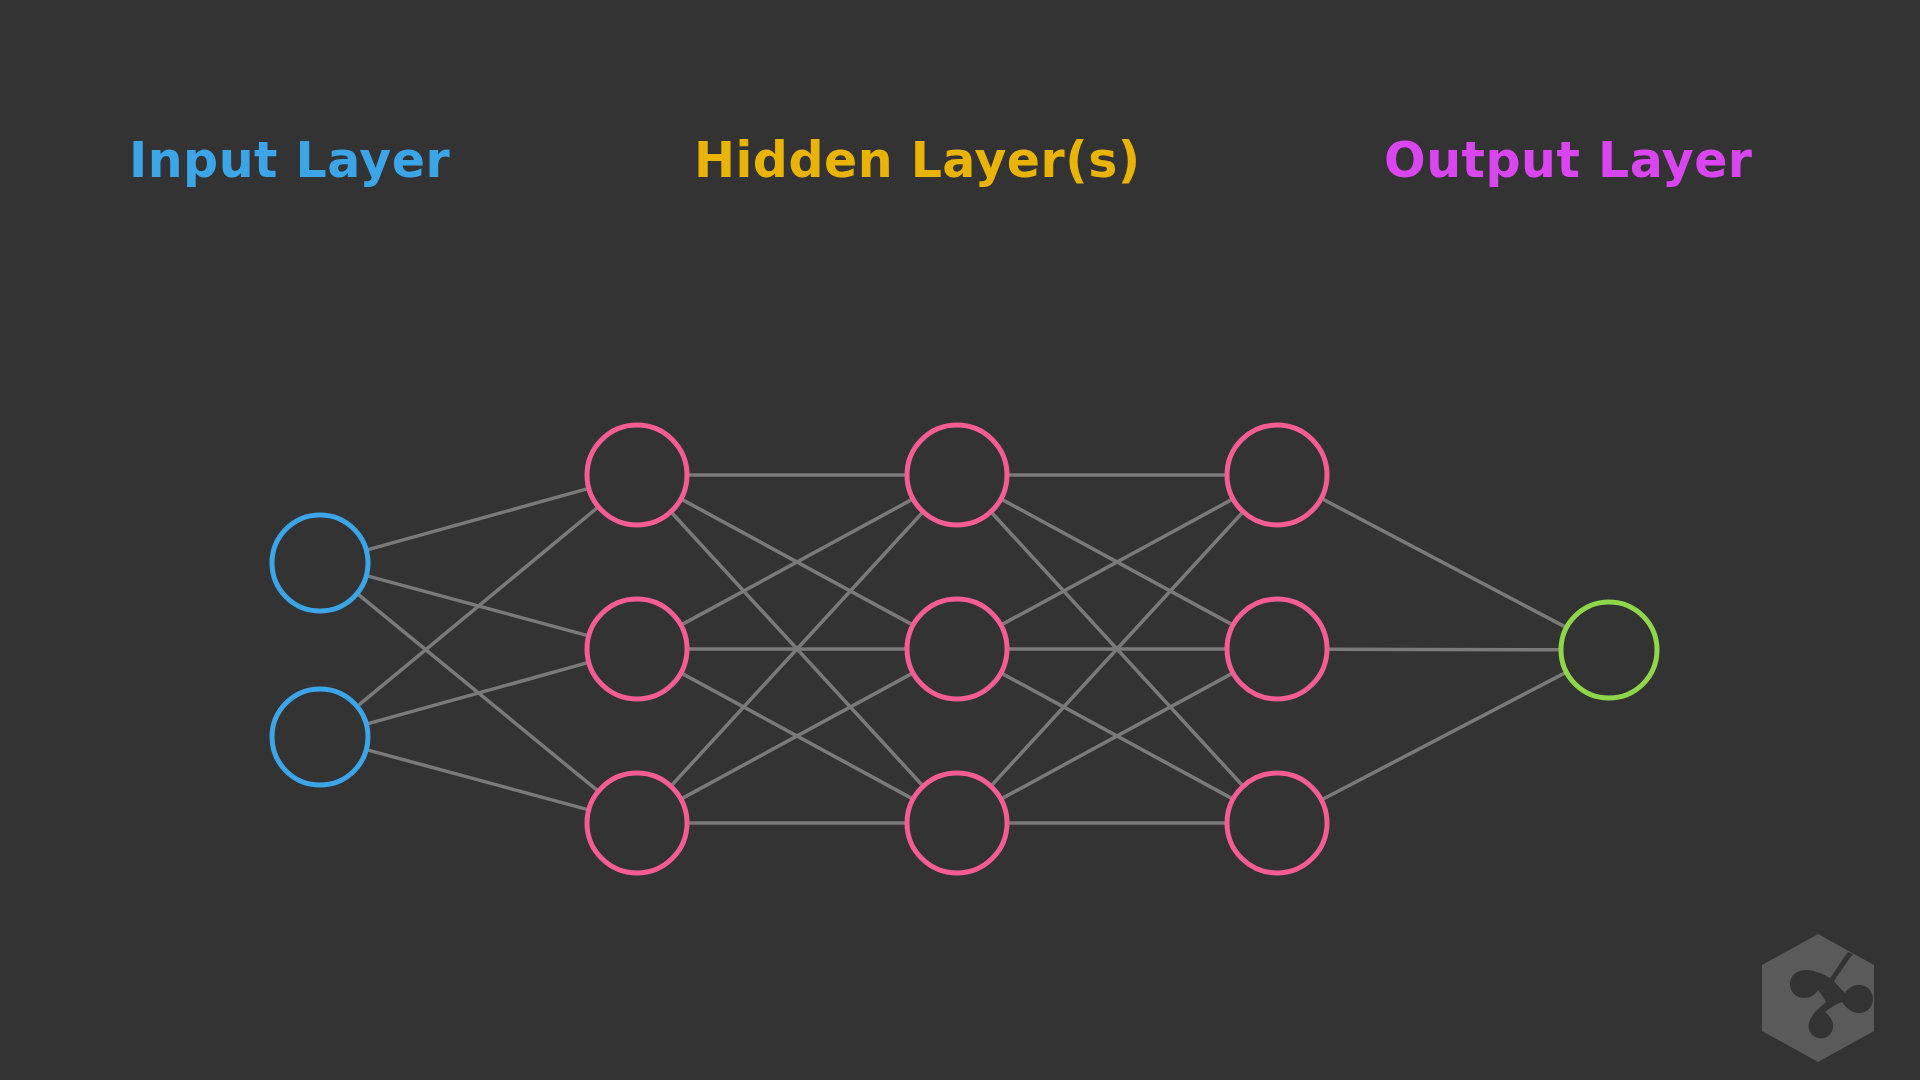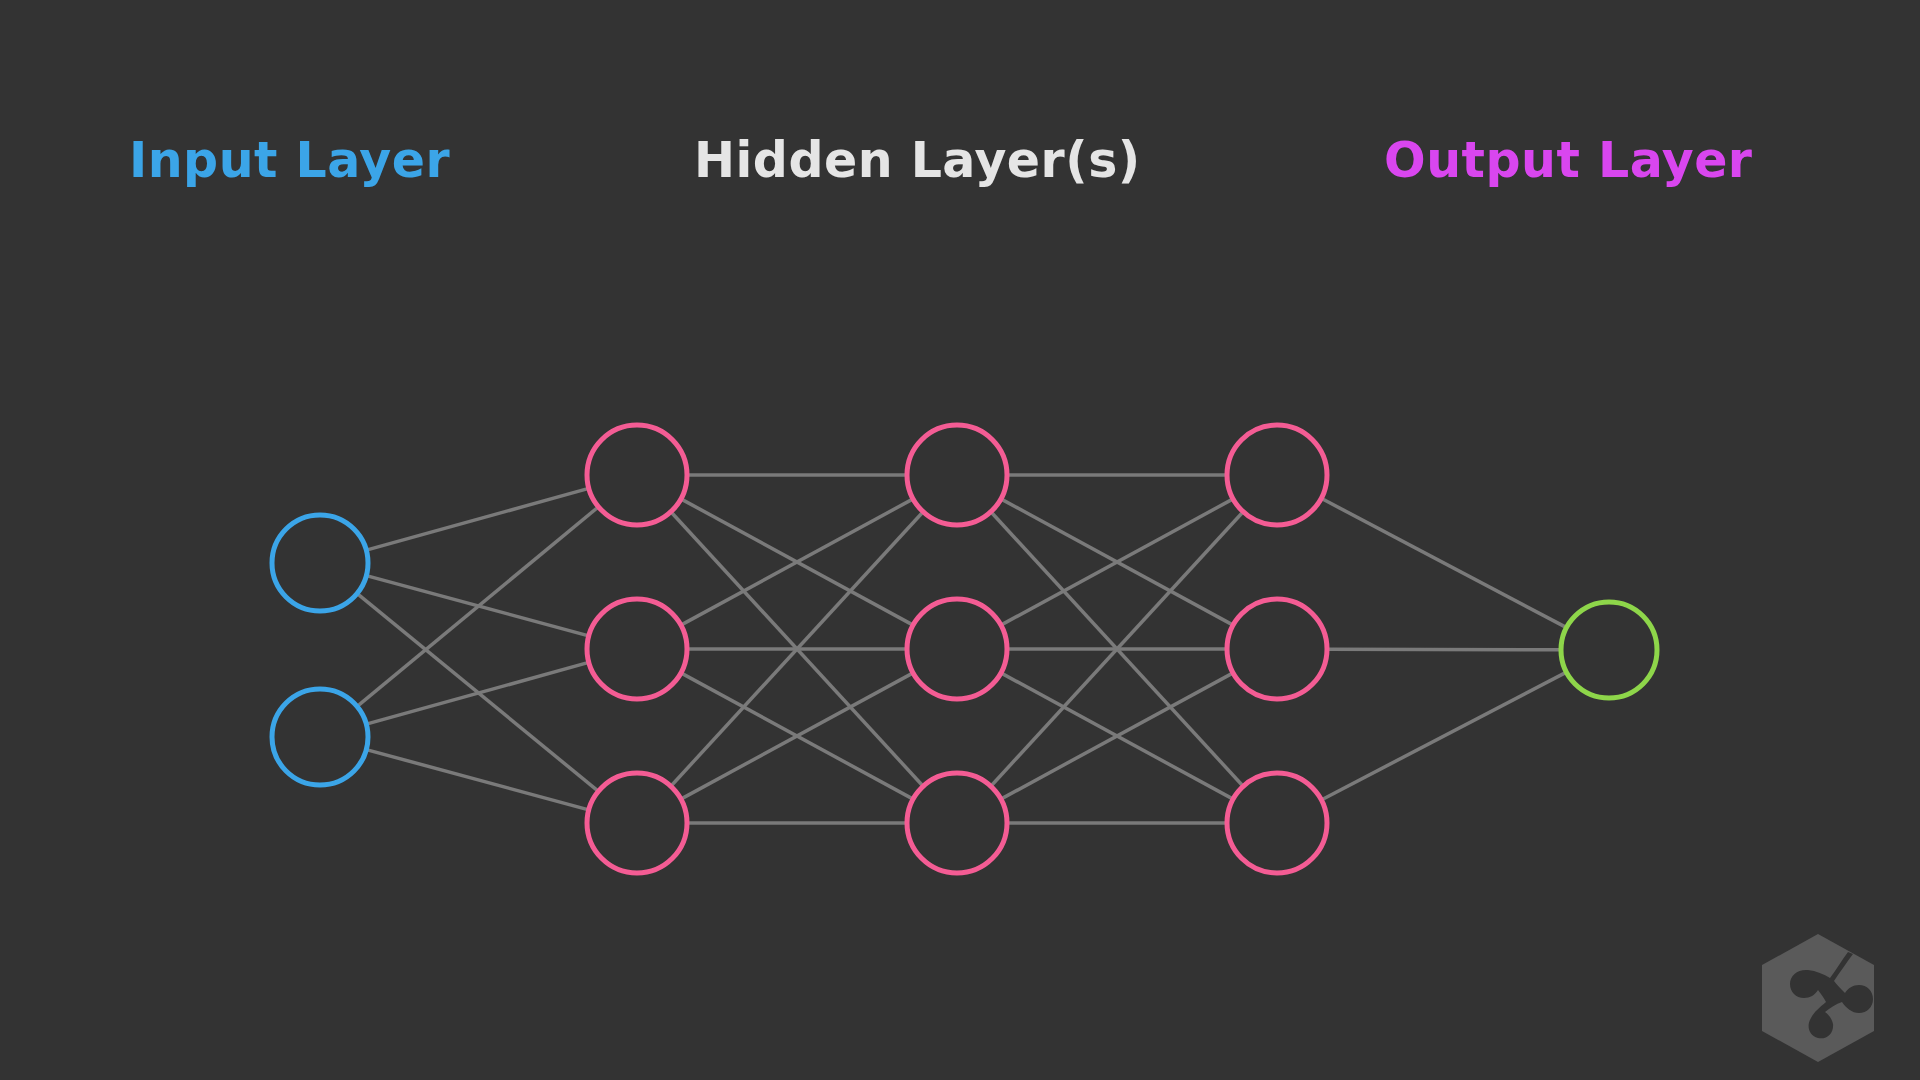--- a/index.html
+++ b/index.html
@@ -29,21 +29,21 @@
     font-family: "DejaVu Sans", "Liberation Sans", sans-serif;
     font-weight: 700;
     font-size: 49px;
     letter-spacing: 0.5px;
     white-space: nowrap;
     line-height: 1;
     top: 136px;
     text-align: right;
   }
   #title-input  { left: 129px; color: #3ba5e8; }
-  #title-hidden { left: 694px; color: #e5e5e5; }
+  #title-hidden { left: 694px; color: #eab308; }
   #title-output { left: 1384px; color: #d946ef; }
 
   #watermark {
     position: absolute;
     left: 1752px;
     top: 928px;
     width: 132px;
     height: 140px;
     opacity: 1;
   }

